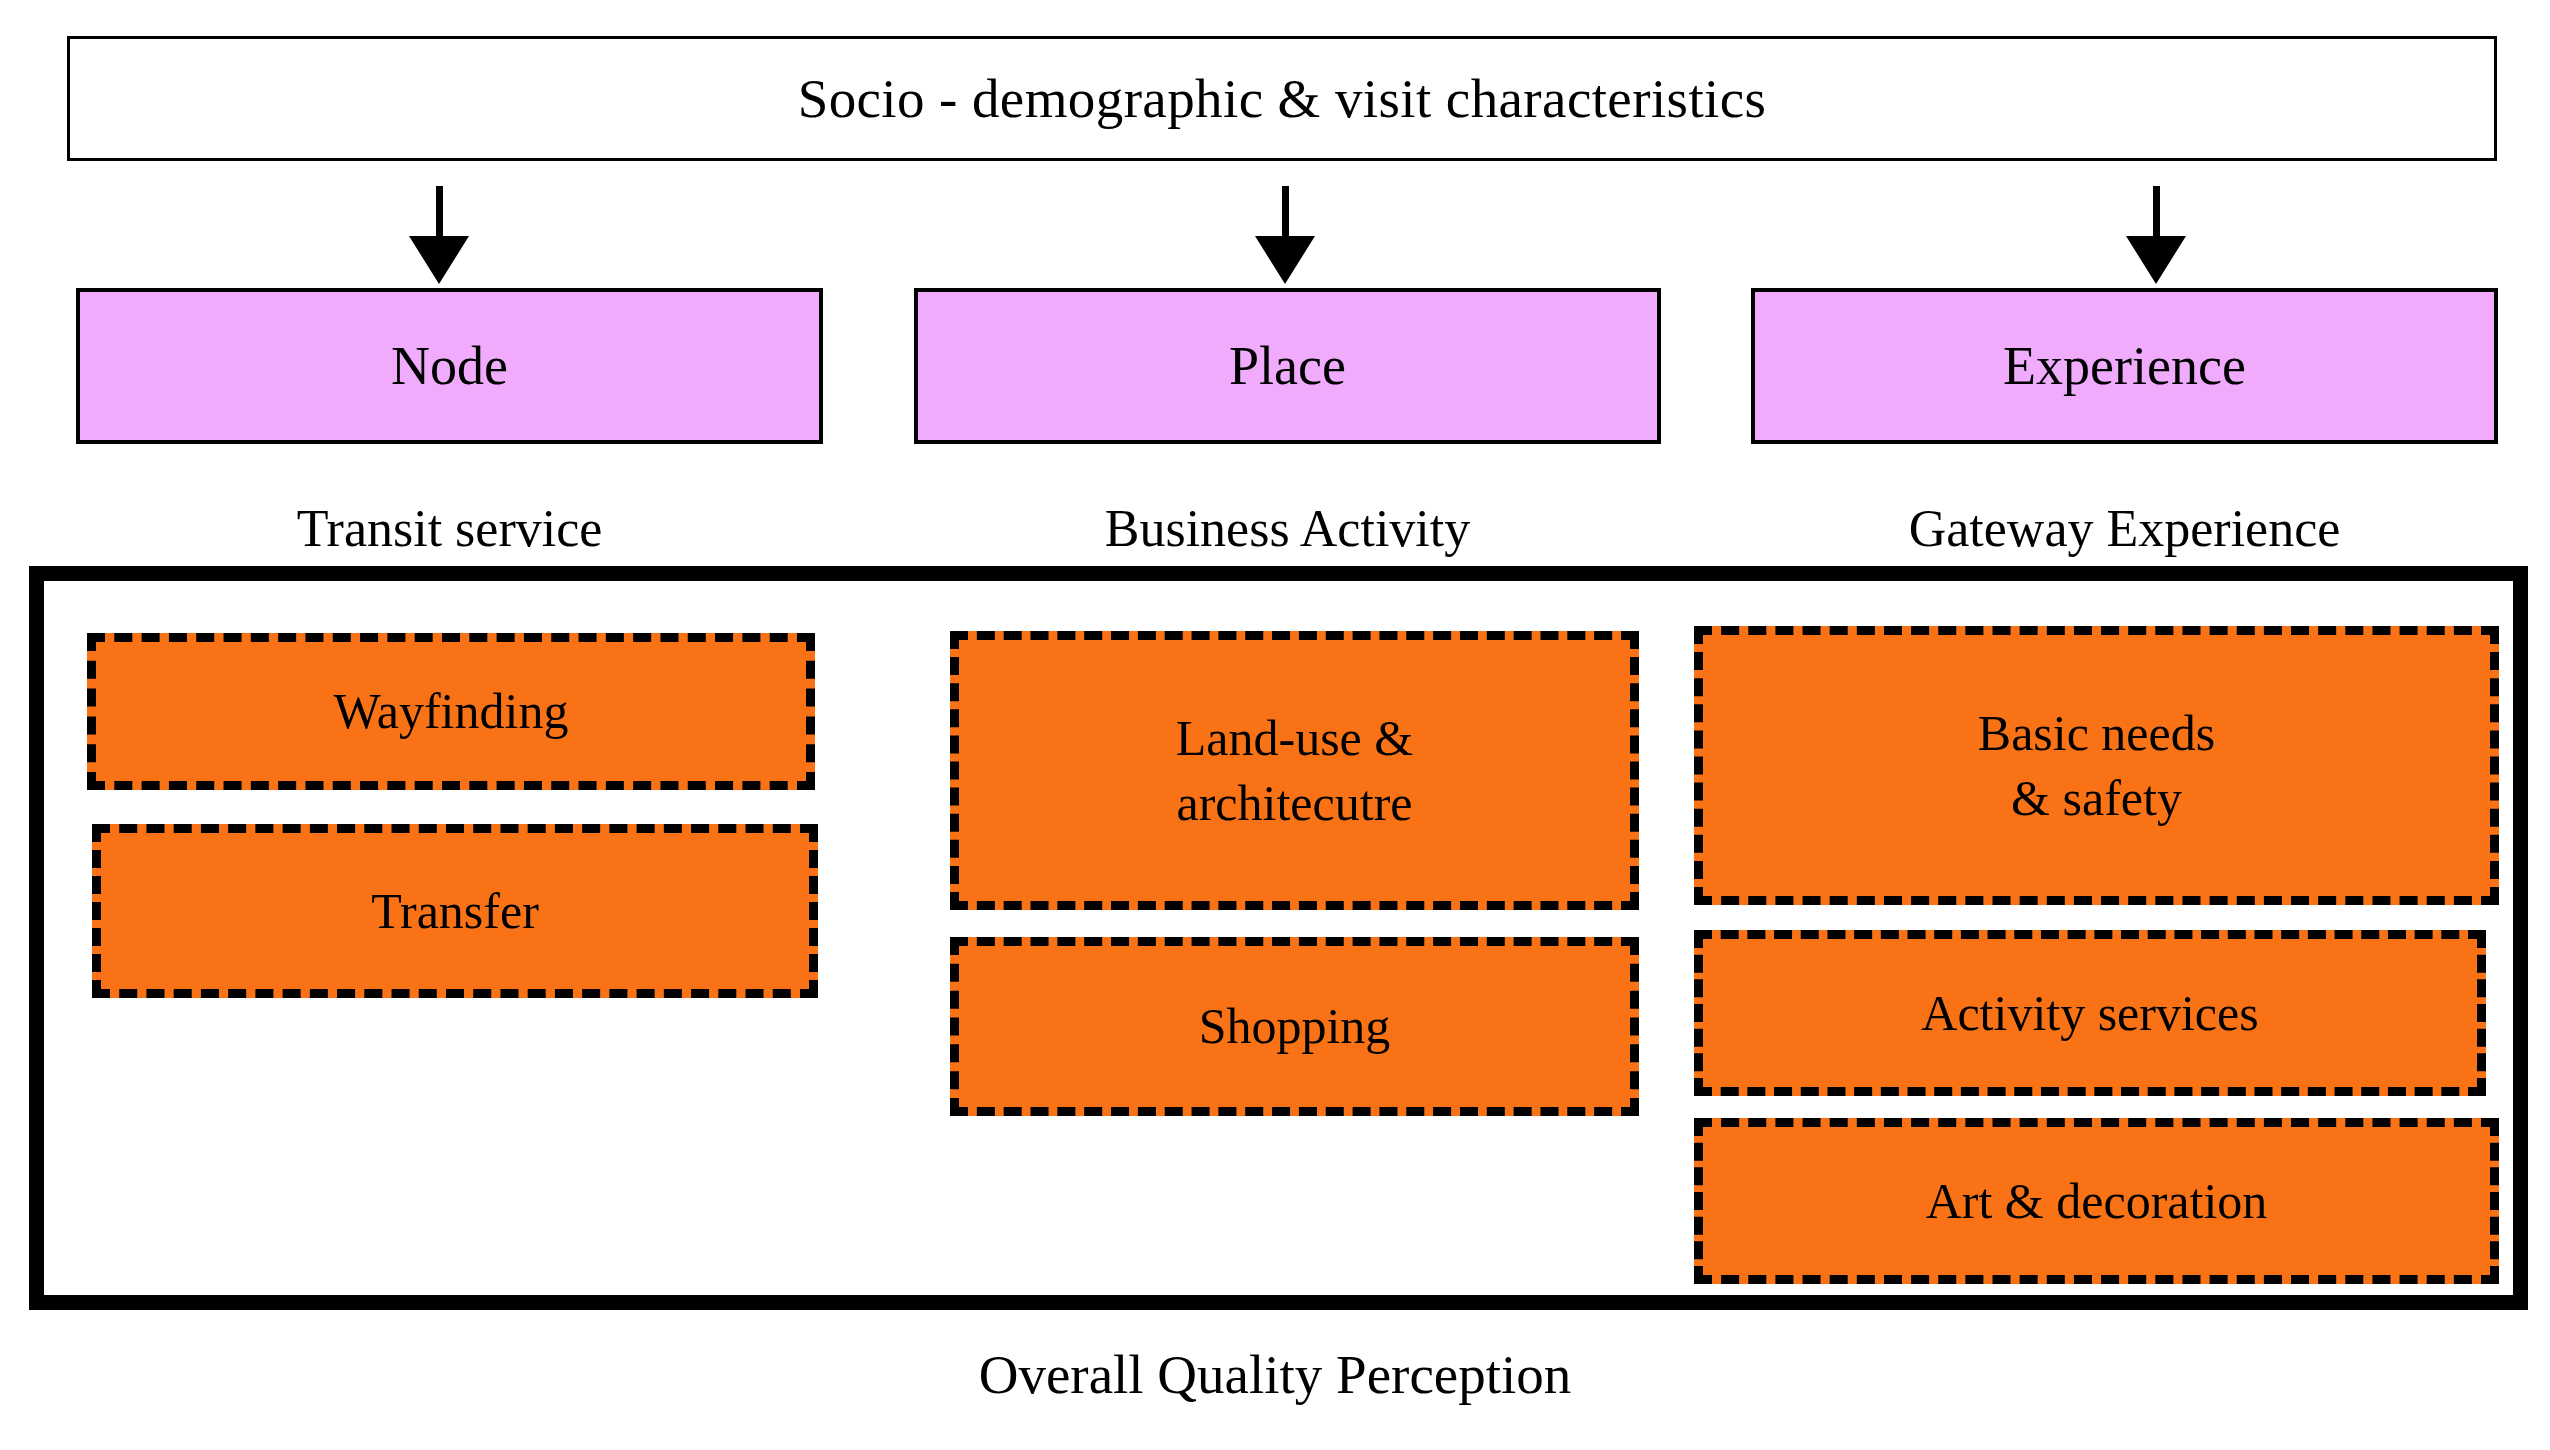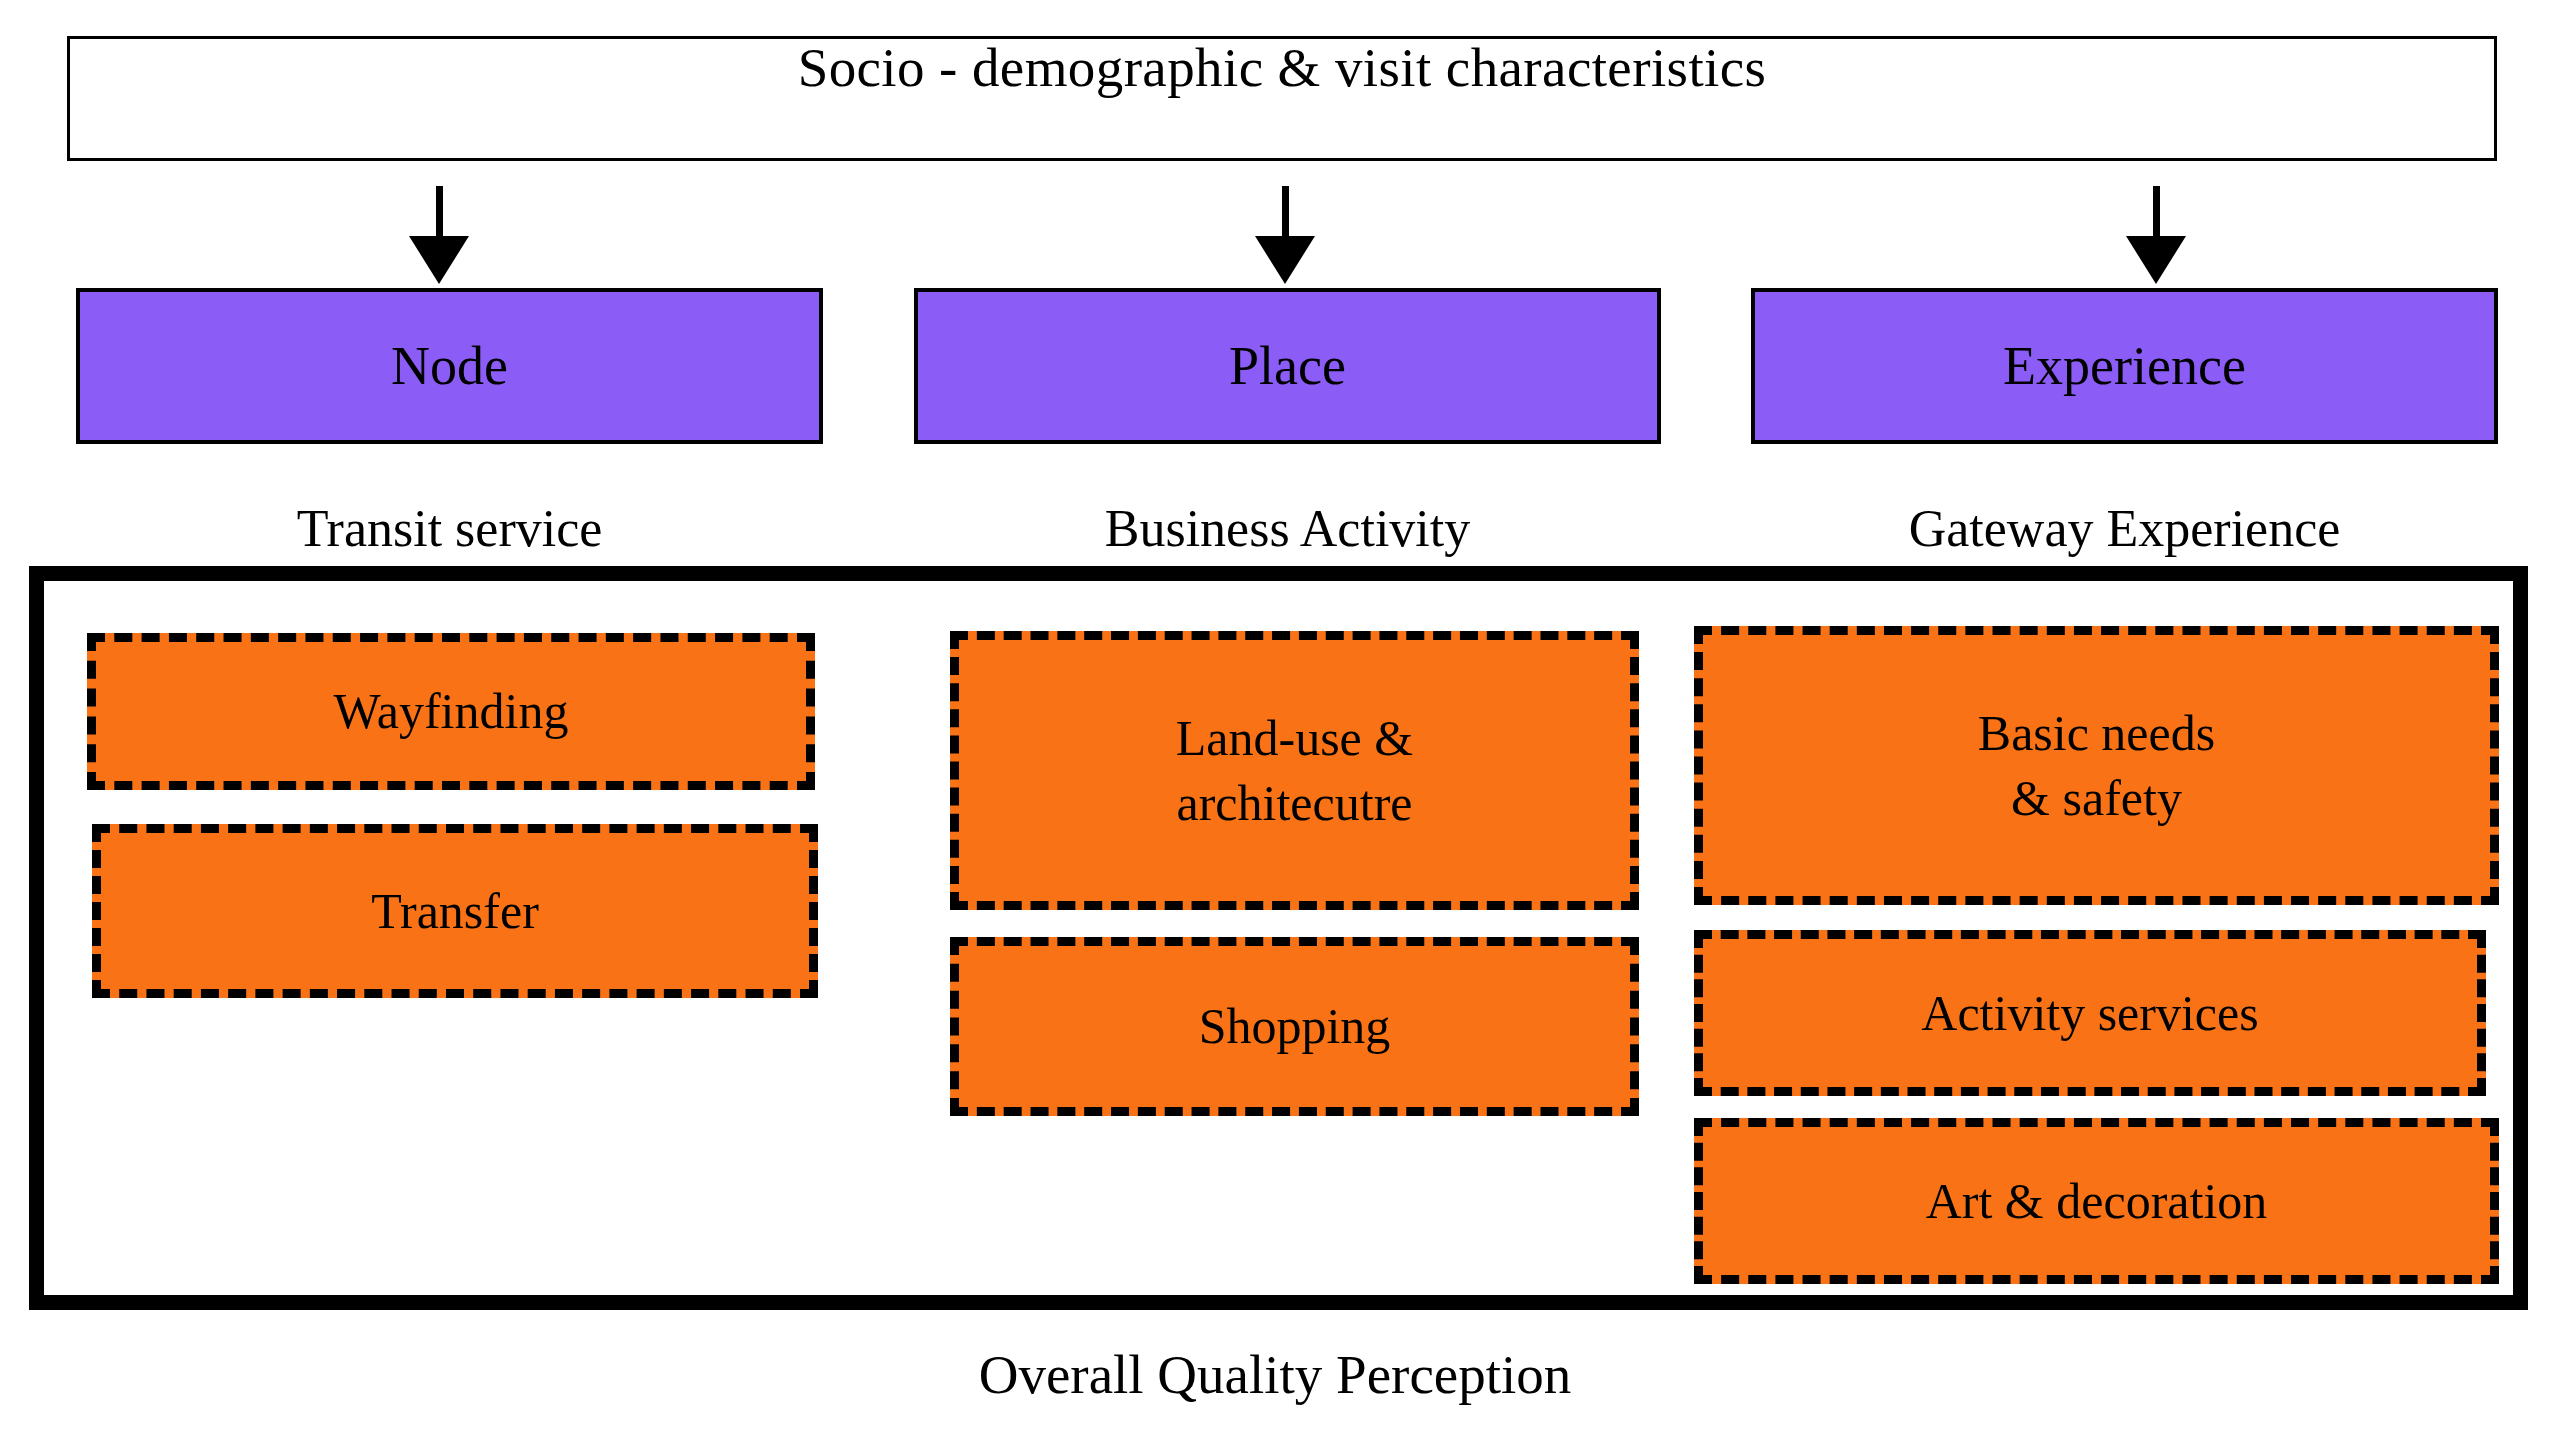--- a/index.html
+++ b/index.html
@@ -24,21 +24,21 @@
 
   
   .header-box {
     left: 67px;
     top: 36px;
     width: 2430px;
     height: 125px;
     border: 3.6px solid #000000;
     background: #ffffff;
     display: flex;
-    align-items: flex-start;
+    align-items: center;
     justify-content: center;
   }
   .header-box .label {
     font-size: 55px;
     line-height: 1.05;
     letter-spacing: 0.4px;
     white-space: nowrap;
   }
 
   
@@ -59,21 +59,21 @@
     height: 0;
     border-left: 30px solid transparent;
     border-right: 30px solid transparent;
     border-top: 48px solid #000000;
   }
 
   
   .grey-box {
     height: 156px;
     border: 4.5px solid #000000;
-    background: #8b5cf6;
+    background: #f0abfc;
     display: flex;
     align-items: center;
     justify-content: center;
   }
   .grey-box .label {
     font-size: 54px;
     line-height: 1;
     white-space: nowrap;
   }
 

